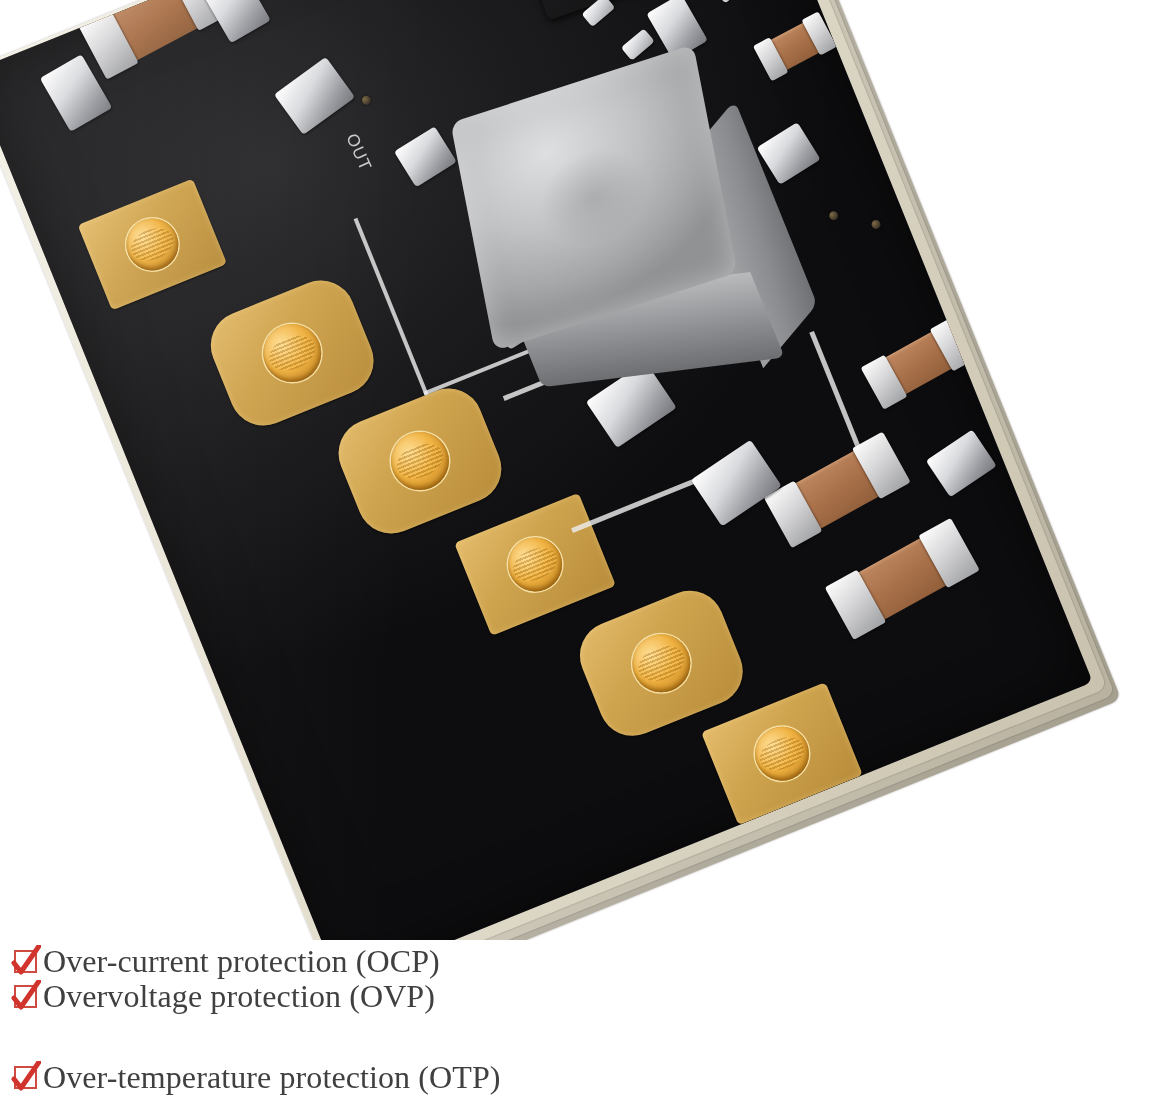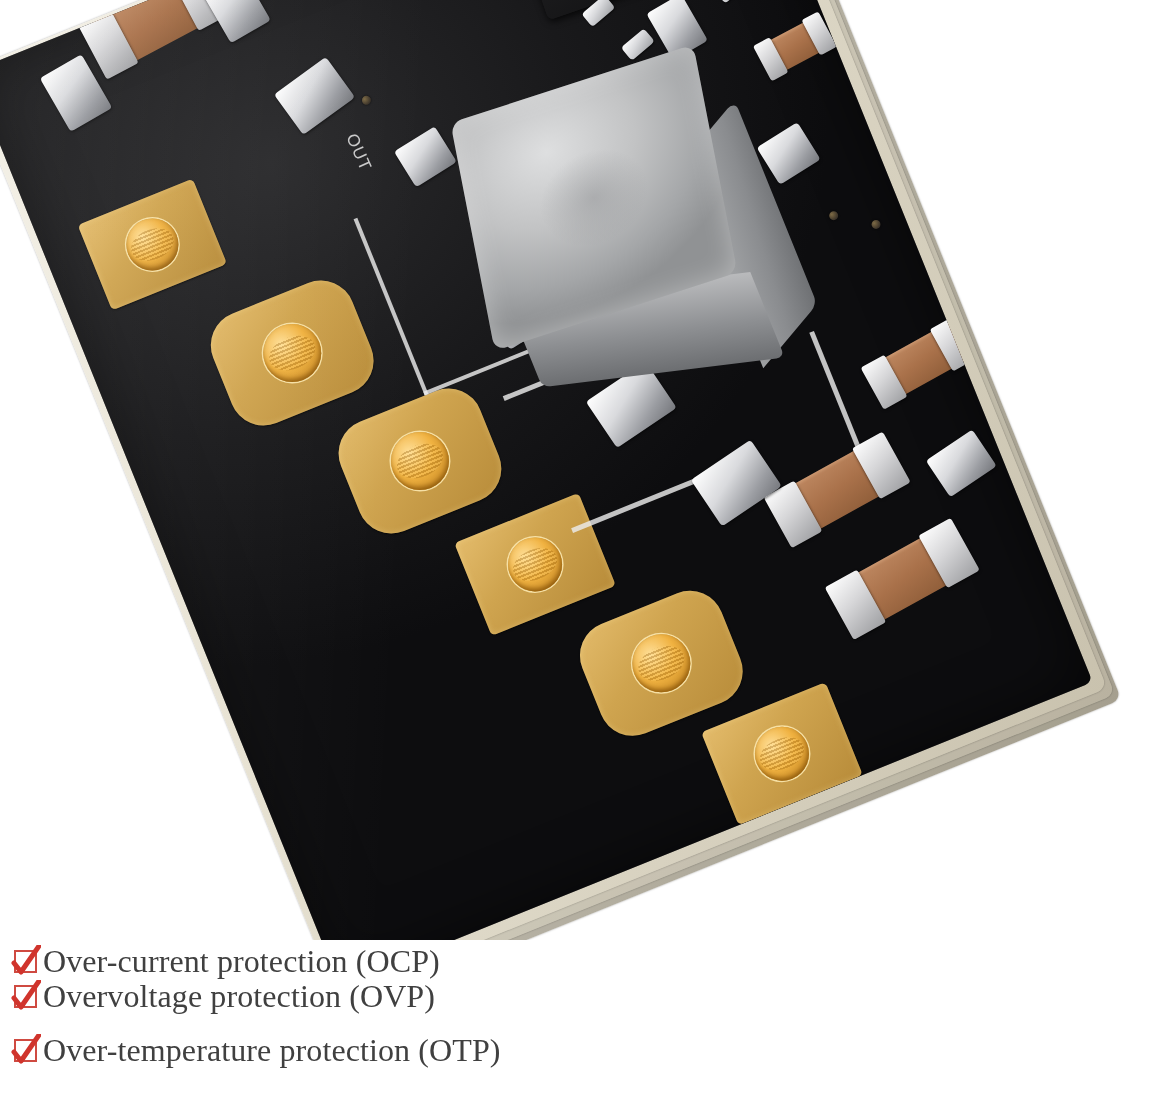--- a/index.html
+++ b/index.html
@@ -299,21 +299,21 @@
       <span class="chk">
         <span class="box"></span>
         <svg width="30" height="32" viewBox="0 0 30 32" aria-hidden="true">
           <path d="M3 18 L10 27 L28 1" fill="none" stroke="#d0342c" stroke-width="5" stroke-linecap="round" stroke-linejoin="round"></path>
         </svg>
       </span>
       <span class="txt">Overvoltage protection (OVP)</span>
     </div>
 
 
-    <div class="cap-row" style="top:93px;text-align:center;">
+    <div class="cap-row" style="top:120px;text-align:center;">
       <span class="chk">
         <span class="box"></span>
         <svg width="30" height="32" viewBox="0 0 30 32" aria-hidden="true">
           <path d="M3 18 L10 27 L28 1" fill="none" stroke="#d0342c" stroke-width="5" stroke-linecap="round" stroke-linejoin="round"></path>
         </svg>
       </span>
       <span class="txt">Over-temperature protection (OTP)</span>
     </div>
 
   </div>

